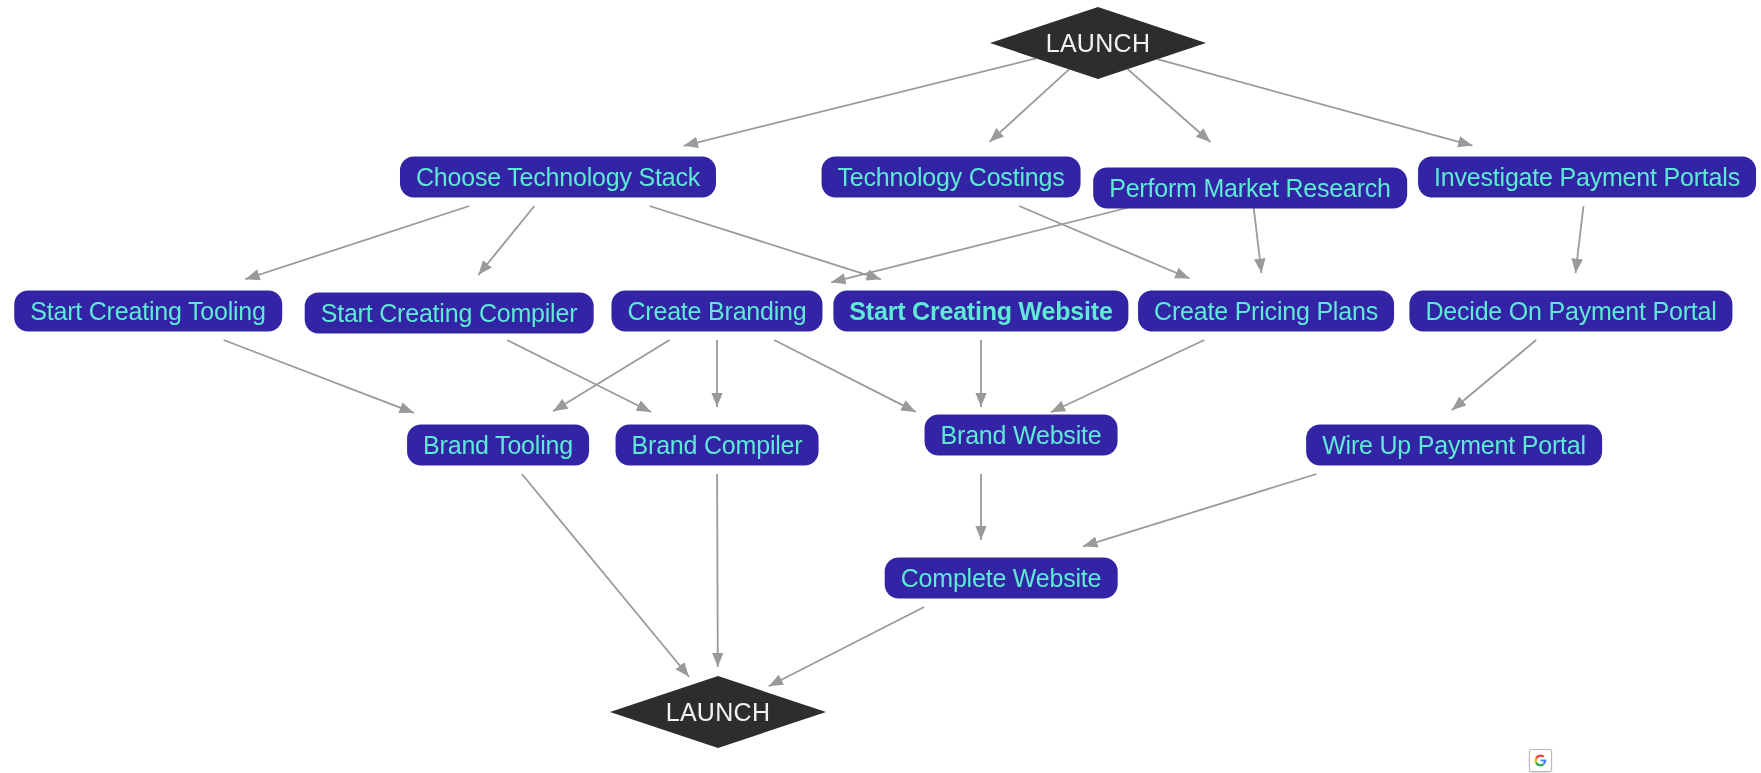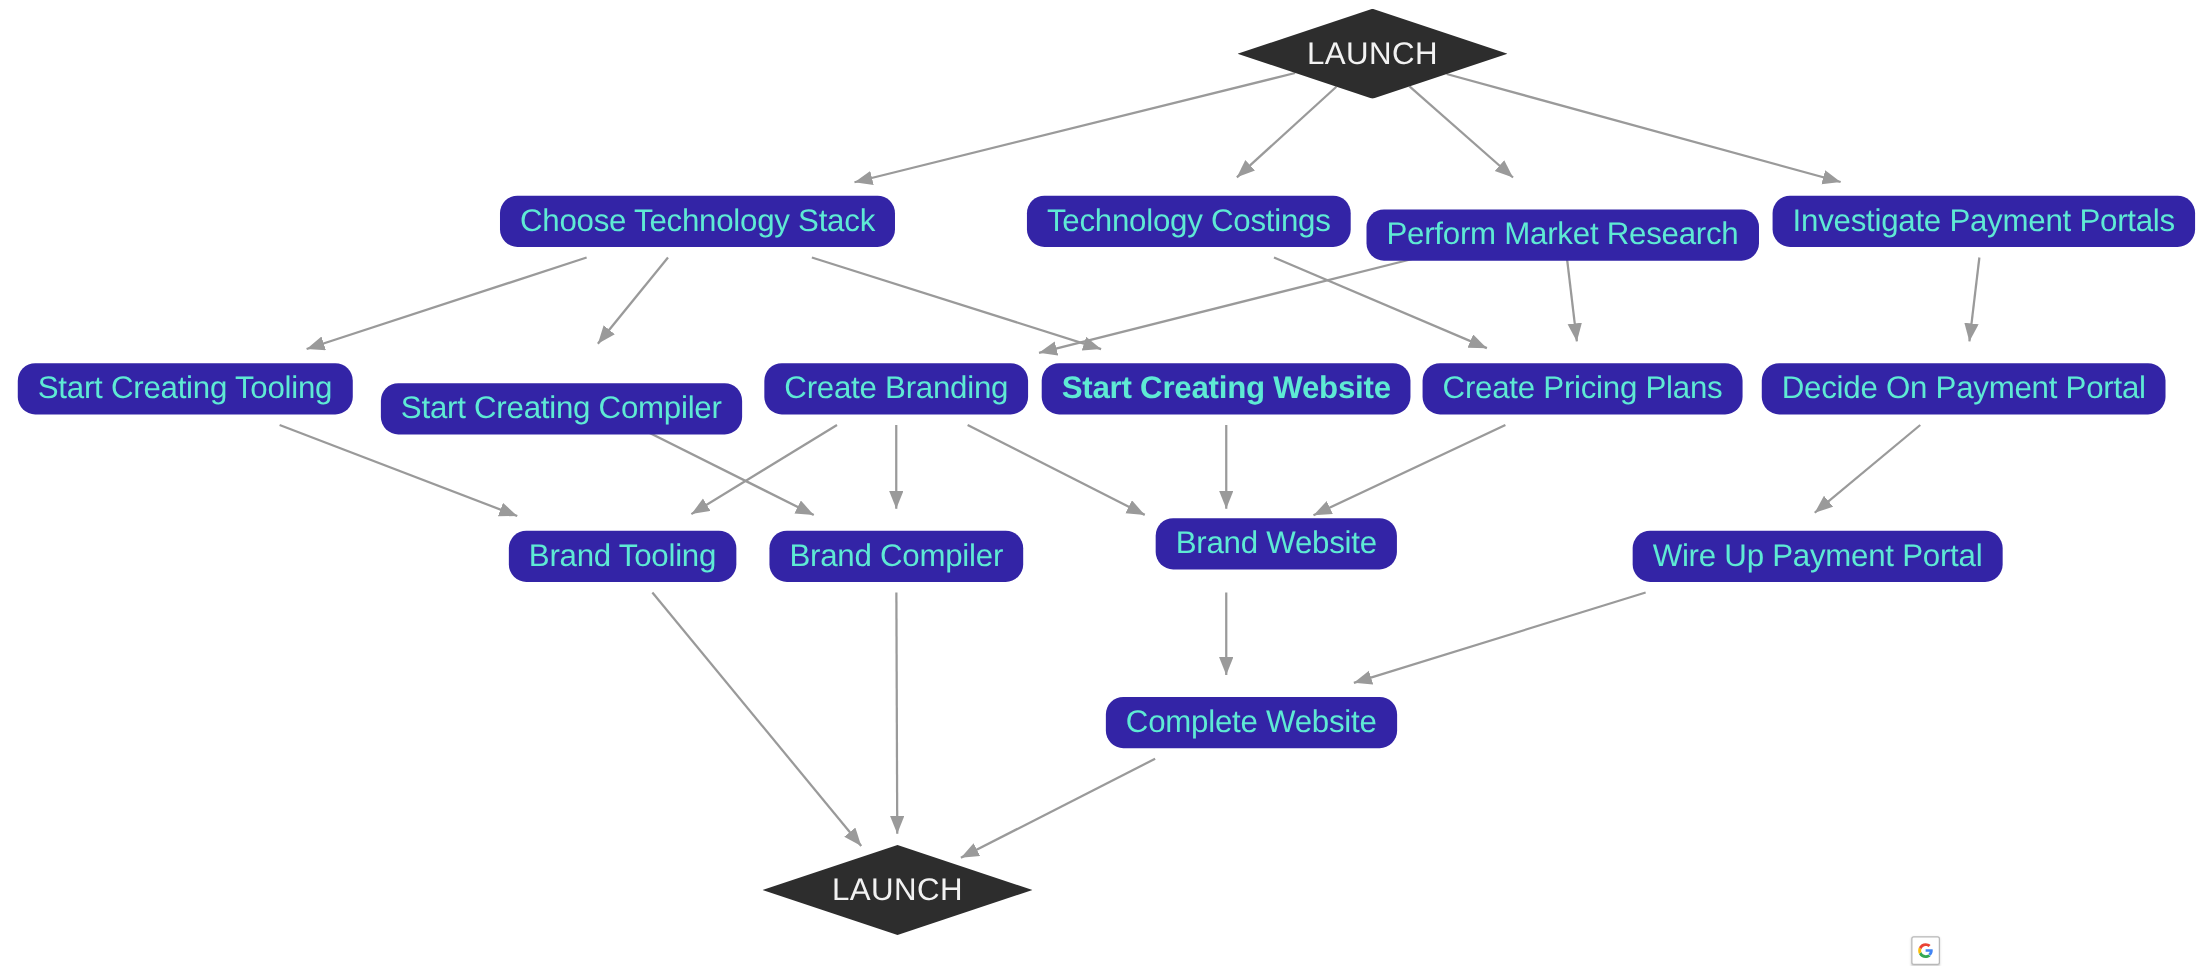--- a/index.html
+++ b/index.html
@@ -128,21 +128,21 @@
       </div>
       <div class="node node-task" style="left: 1250px; top: 188px;">
         <span class="node-label">Perform Market Research</span>
       </div>
       <div class="node node-task" style="left: 1587px; top: 177px;">
         <span class="node-label">Investigate Payment Portals</span>
       </div>
       <div class="node node-task" style="left: 148px; top: 311px;">
         <span class="node-label">Start Creating Tooling</span>
       </div>
-      <div class="node node-task" style="left: 449px; top: 327px;">
+      <div class="node node-task" style="left: 449px; top: 313px;">
         <span class="node-label">Start Creating Compiler</span>
       </div>
       <div class="node node-task" style="left: 717px; top: 311px;">
         <span class="node-label">Create Branding</span>
       </div>
       <div class="node node-task" style="left: 981px; top: 311px; font-weight: bold;">
         <span class="node-label">Start Creating Website</span>
       </div>
       <div class="node node-task" style="left: 1266px; top: 311px; text-align: center;">
         <span class="node-label">Create Pricing Plans</span>

